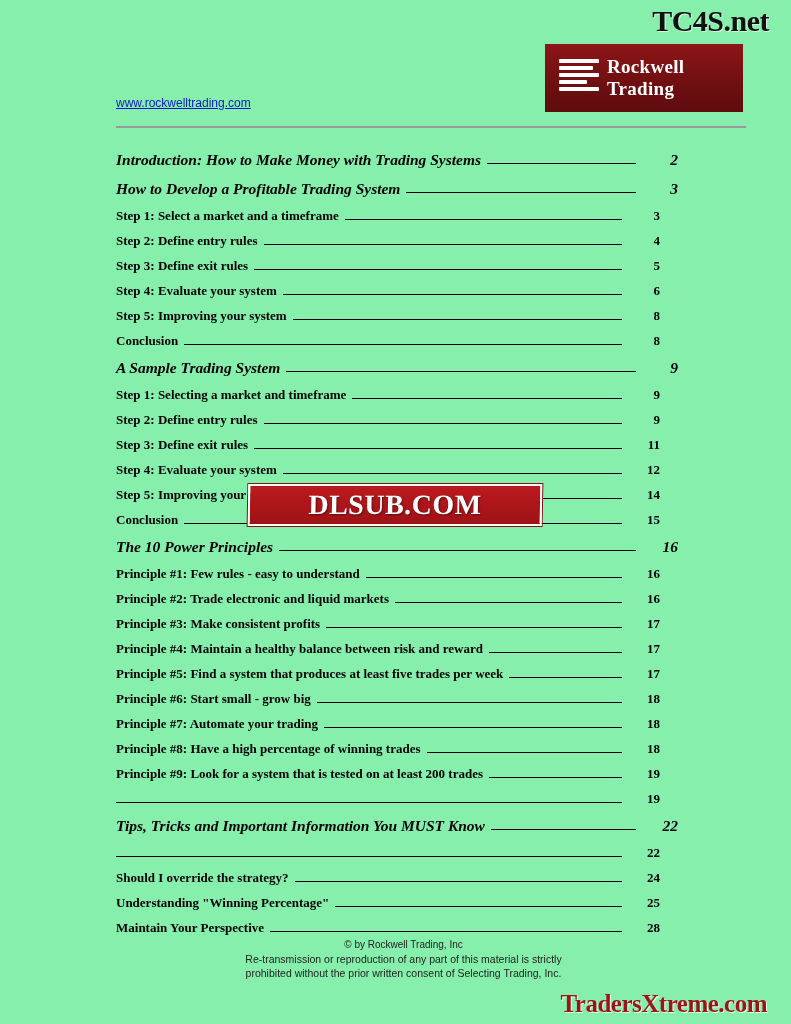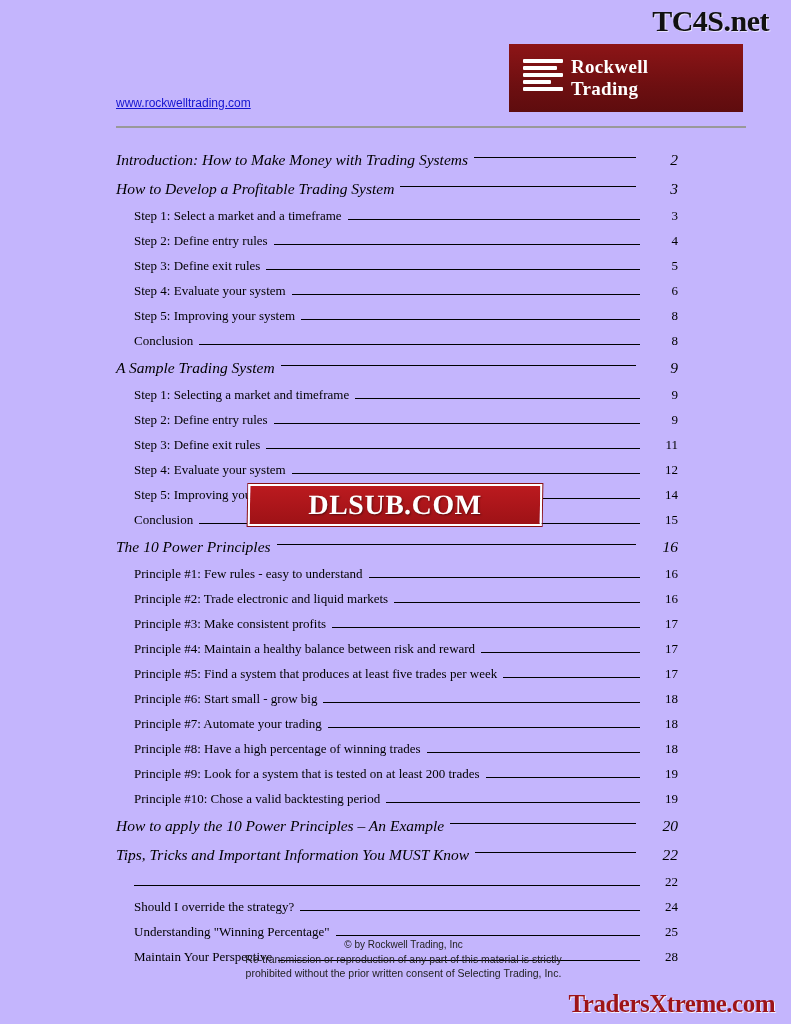--- a/index.html
+++ b/index.html
@@ -4,21 +4,21 @@
 <style>
   html, body {
     margin: 0;
     padding: 0;
     background: #b8b8b8;
   }
   .page {
     position: relative;
     width: 791px;
     height: 1024px;
-    background: #c4b5fd;
+    background: #86efac;
     overflow: hidden;
     font-family: "Liberation Serif", serif;
     box-sizing: border-box;
   }
 
   
   .tc4s-watermark {
     position: absolute;
     top: 4px;
     right: 22px;
@@ -28,21 +28,21 @@
     color: #111111;
     letter-spacing: -0.5px;
     text-shadow: 1px 1px 0 rgba(255,255,255,0.6);
   }
 
   
   .logo-box {
     position: absolute;
     top: 44px;
     right: 48px;
-    width: 234px;
+    width: 198px;
     height: 68px;
     background: #7a1113;
     background: linear-gradient(180deg,#8d1517 0%,#6e0f11 60%,#5e0c0e 100%);
     overflow: hidden;
   }
   .logo-mark {
     position: absolute;
     left: 14px;
     top: 13px;
     width: 40px;
@@ -122,34 +122,32 @@
     padding-left: 8px;
   }
 
   
   .lvl1 {
     margin-left: 0;
     padding-top: 9px;
     padding-bottom: 2px;
     font-size: 15.5px;
     font-style: italic;
-    font-weight: normal;
+    font-weight: bold;
     color: #000000;
-    align-items: center;
   }
   .lvl1 .pg { width: 34px; font-style: italic; }
   .lvl1 .leader { margin-bottom: 5px; }
 
   
   .lvl2 {
-    margin-left: 18px;
     padding-top: 8px;
     padding-bottom: 1px;
     font-size: 13px;
-    font-weight: normal;
+    font-weight: bold;
     color: #000000;
     width: 544px;
     justify-content: space-between;
   }
   .lvl2 .pg { width: 30px; }
   .lvl2 .leader { margin-bottom: 4px; }
 
   
   .dlsub {
     position: absolute;
@@ -188,21 +186,21 @@
     text-align: center;
     font-family: "Liberation Sans", sans-serif;
     font-size: 10.5px;
     color: #222222;
     line-height: 14px;
   }
   .footer .copy { font-size: 10px; }
 
   .tx-watermark {
     position: absolute;
-    right: 16px;
+    right: 24px;
     bottom: 6px;
     font-family: "Liberation Serif", serif;
     font-size: 25px;
     font-weight: bold;
     color: #9d1418;
     text-shadow: 1px 1px 0 rgba(255,255,255,0.8);
     letter-spacing: -0.5px;
   }
 </style>
 </head>
@@ -349,28 +347,22 @@
         <span class="label">Principle #8: Have a high percentage of winning trades</span>
         <span class="leader"></span>
         <span class="pg">18</span>
       </div>
       <div class="toc-row lvl2">
         <span class="label">Principle #9: Look for a system that is tested on at least 200 trades</span>
         <span class="leader"></span>
         <span class="pg">19</span>
       </div>
       <div class="toc-row lvl2">
-        <span class="label">Principle #10: Chose a valid backtesting period</span>
         <span class="leader"></span>
         <span class="pg">19</span>
-      </div>
-      <div class="toc-row lvl1">
-        <span class="label">How to apply the 10 Power Principles – An Example</span>
-        <span class="leader"></span>
-        <span class="pg">20</span>
       </div>
       <div class="toc-row lvl1">
         <span class="label">Tips, Tricks and Important Information You MUST Know</span>
         <span class="leader"></span>
         <span class="pg">22</span>
       </div>
       <div class="toc-row lvl2">
         <span class="leader"></span>
         <span class="pg">22</span>
       </div>

